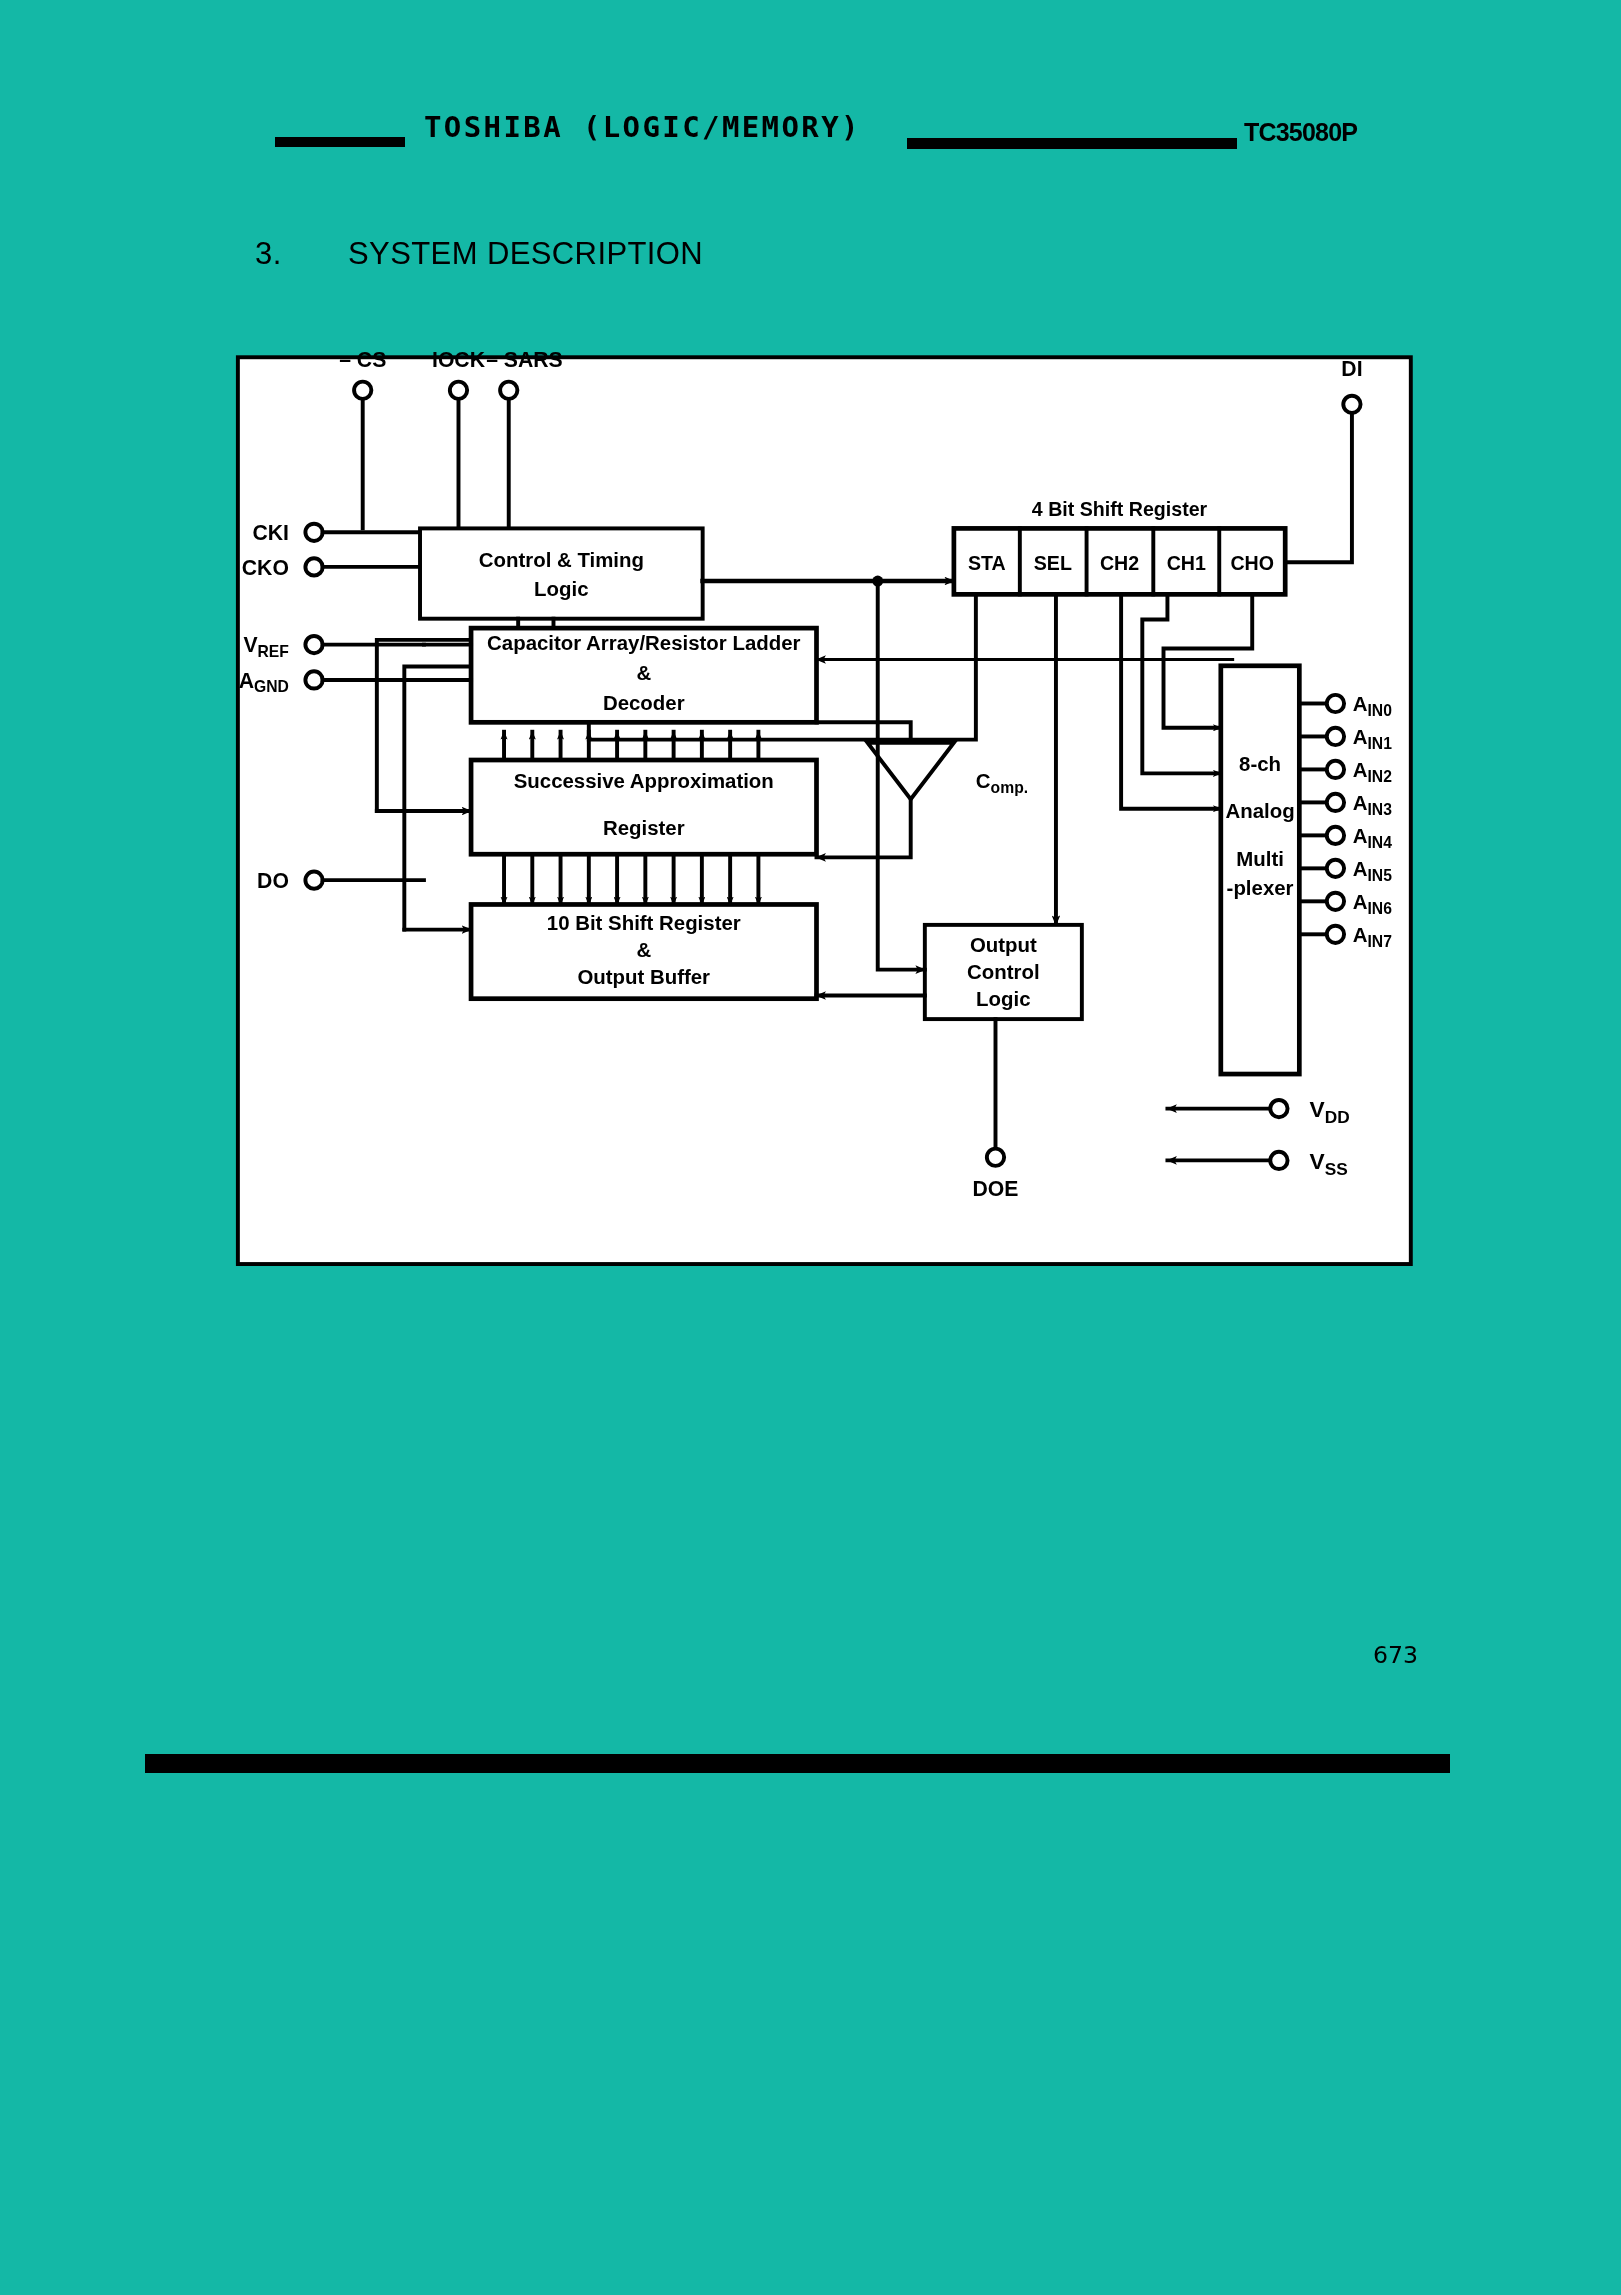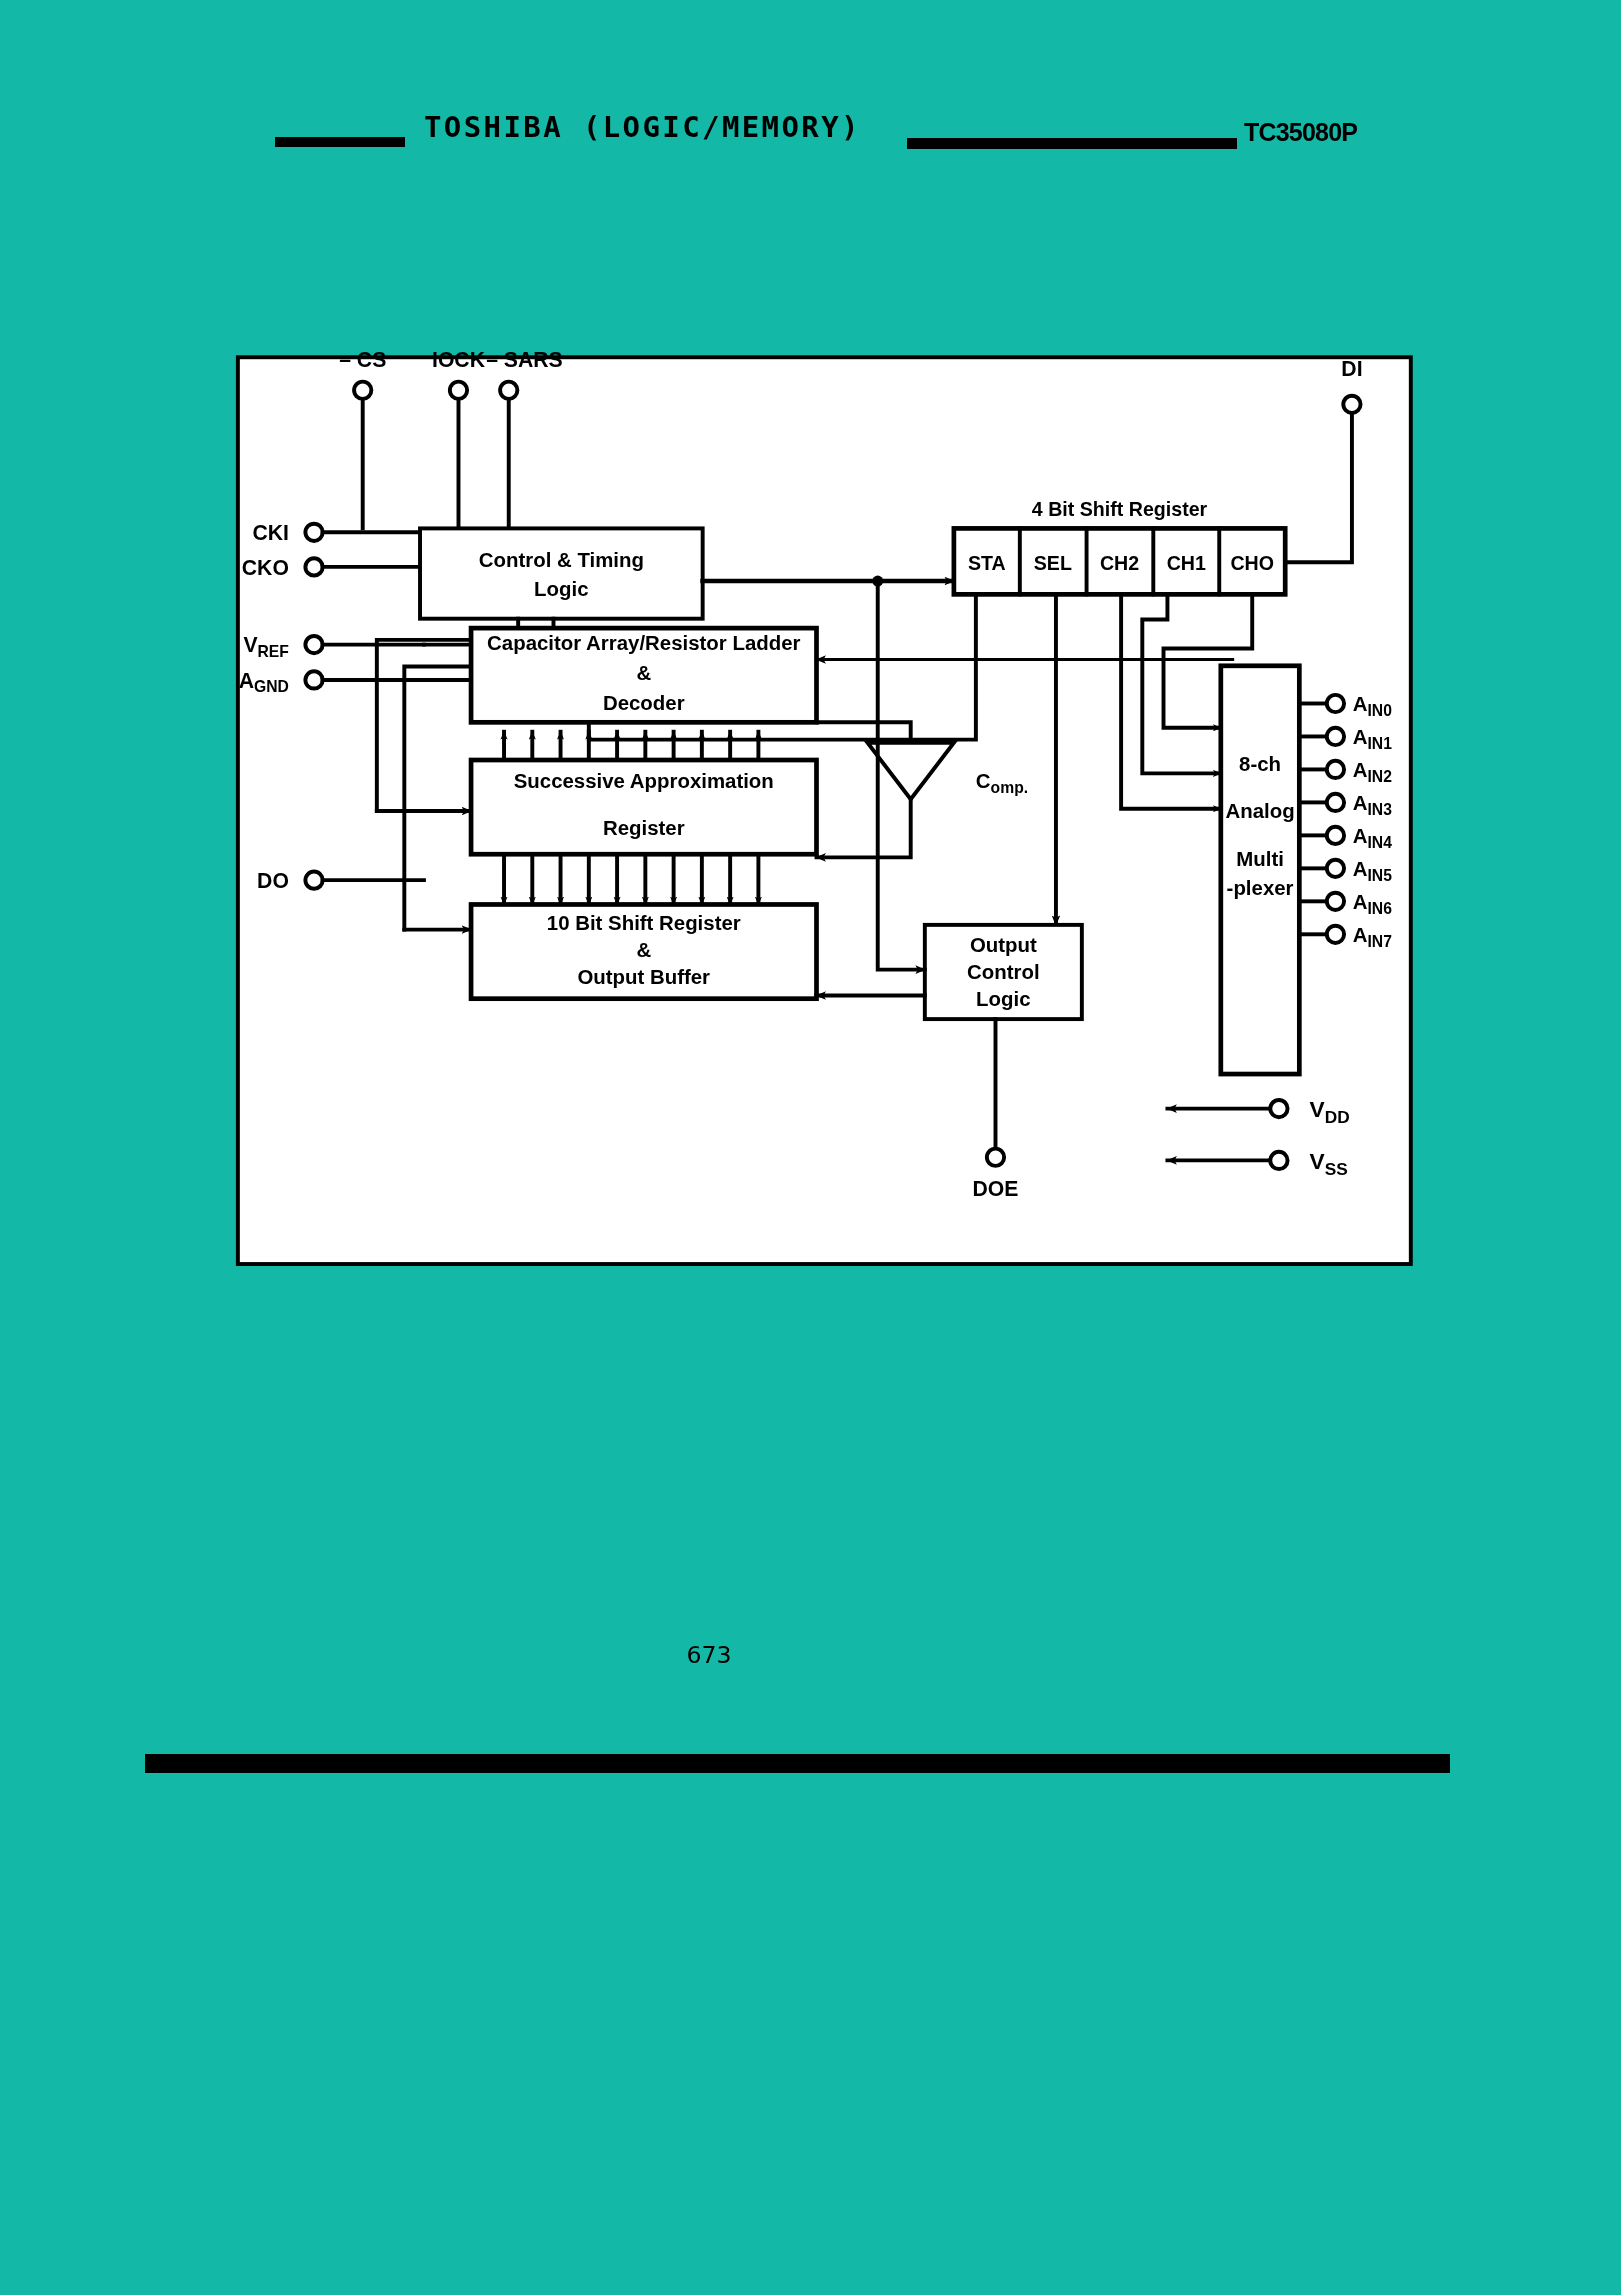--- a/index.html
+++ b/index.html
@@ -42,39 +42,42 @@
   .sec-num { display:inline-block; width:93px; }
 
   
   .diagram-wrap { position:absolute; left:0px; top:0px; width:1310px; height:1374px; }
   svg.diagram { display:block; }
   svg text { font-family:"Liberation Sans", sans-serif; fill:#000; }
 
   
   .page-num {
     position:absolute; left:0; top:1641px; width:1418px;
-    text-align:center; font-size:23.6px;
+    text-align:right; font-size:23.6px;
     font-family:"DejaVu Sans", sans-serif;
   }
   .bottom-bar {
     position:absolute; left:145px; top:1754px; width:1305px; height:19px; background:#000;
   }
 </style>
 </head>
 <body>
 
 <div class="page">
 
   <div class="hdr">
     <div class="hdr-rule-left"></div>
     <div class="hdr-brand">TOSHIBA (LOGIC/MEMORY)</div>
     <div class="hdr-rule-right"></div>
     <div class="hdr-part">TC35080P</div>
   </div>
 
+  <div class="sec-head">
+    <span class="sec-num">3.</span><span>SYSTEM DESCRIPTION</span>
+  </div>
 
   <div class="diagram-wrap">
   <svg class="diagram" width="1622" height="1374" viewBox="0 0 2066 1750" xmlns="http://www.w3.org/2000/svg">
     <defs>
       <marker id="ah" markerWidth="13" markerHeight="11" refX="12" refY="5.5" orient="auto" markerUnits="userSpaceOnUse">
         <path d="M0,0 L13,5.5 L0,11 L3,5.5 Z" fill="#000"></path>
       </marker>
       <marker id="ahs" markerWidth="11" markerHeight="9" refX="10" refY="4.5" orient="auto" markerUnits="userSpaceOnUse">
         <path d="M0,0 L11,4.5 L0,9 L2.5,4.5 Z" fill="#000"></path>
       </marker>

